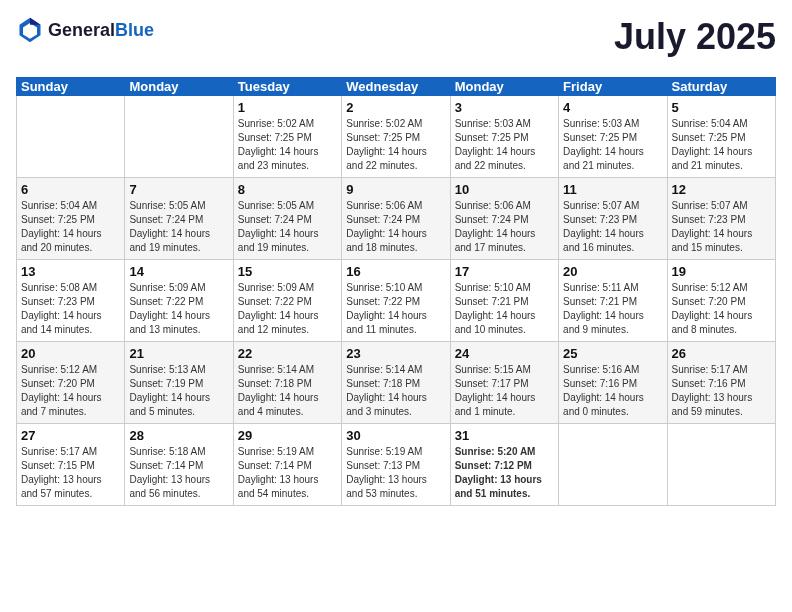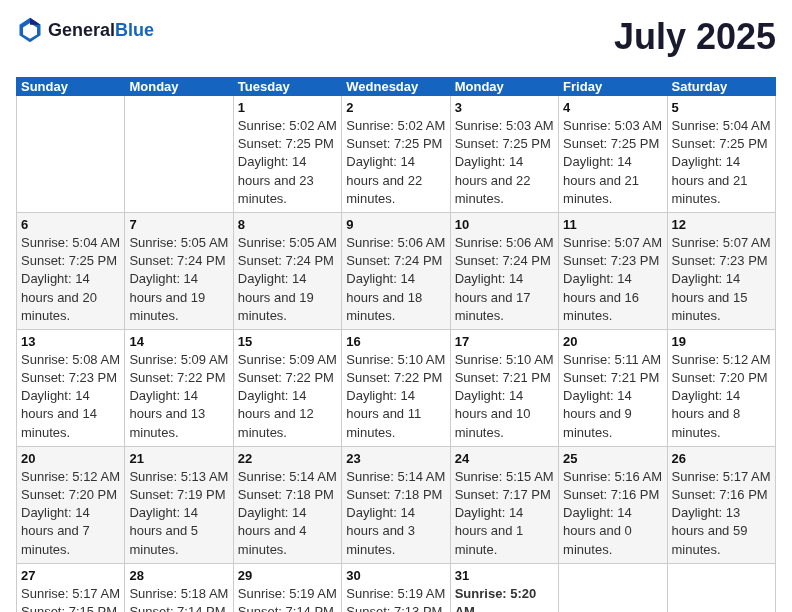--- a/index.html
+++ b/index.html
@@ -73,21 +73,21 @@
       background-color: #f5f5f5;
     }
     .day-num {
       font-size: 13px;
       font-weight: bold;
       color: #111;
       display: block;
       margin-bottom: 2px;
     }
     .day-detail {
-      font-size: 13px;
+      font-size: 10px;
       color: #333;
       line-height: 1.4;
     }
     .empty-cell {
       background: #fff !important;
     }
   </style>
 </head>
 <body>
 

